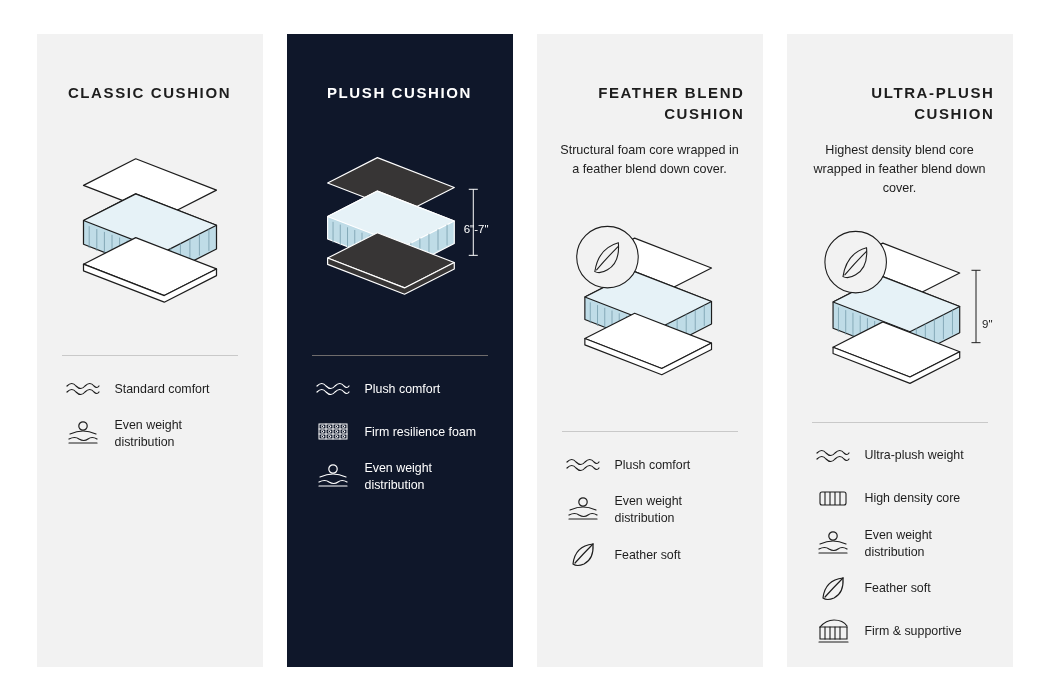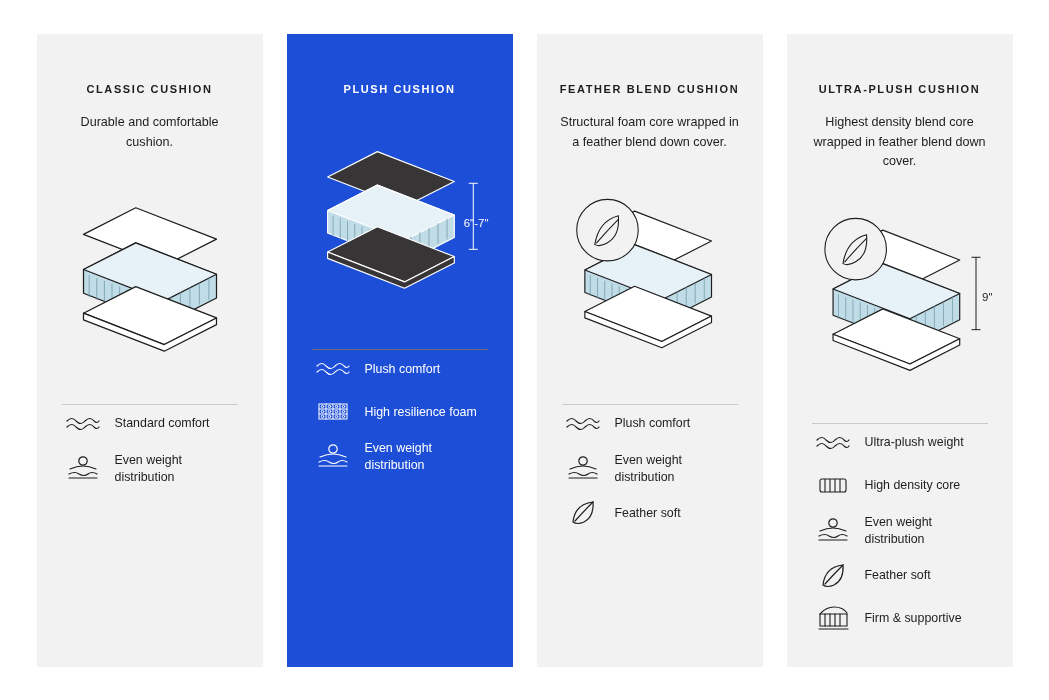--- a/index.html
+++ b/index.html
@@ -32,28 +32,28 @@
     padding: 30px 18px 20px 18px;
     display: flex;
     flex-direction: column;
     align-items: center;
   }
   .panel.light {
     background: #f2f2f2;
     color: #1d1d1d;
   }
   .panel.dark {
-    background: #1d4ed8;
+    background: #0f172a;
     color: #ffffff;
   }
   .panel-title {
-    font-size: 11px;
+    font-size: 15px;
     font-weight: bold;
     letter-spacing: 1.6px;
-    text-align: left;
+    text-align: right;
     line-height: 1.45;
     margin: 18px 0 0 0;
     text-transform: uppercase;
   }
   .panel-desc {
     font-size: 12.6px;
     line-height: 1.52;
     text-align: center;
     margin: 16px 4px 0 4px;
   }
@@ -62,20 +62,21 @@
     width: 100%;
     height: 230px;
     margin-top: 12px;
     display: flex;
     justify-content: center;
     align-items: center;
   }
   .illus svg { display: block; }
   .features {
     width: 100%;
+    margin-top: 14px;
     padding: 0 8px;
     box-sizing: border-box;
     display: flex;
     flex-direction: column;
     gap: 13px;
   }
   .divider {
     width: 176px;
     height: 1px;
     background: #c9c9c9;
@@ -103,21 +104,20 @@
     font-size: 11.5px;
   }
 </style>
 </head>
 <body>
 
 <div class="board">
 
   <div class="panel light">
     <div class="panel-title">CLASSIC CUSHION</div>
-    <div class="panel-desc">Durable and comfortable cushion.</div>
 
     <div class="illus">
       <svg width="200" height="200" viewBox="0 0 200 200" fill="none" stroke="#1d1d1d" stroke-width="1.3" stroke-linejoin="round">
 
         <polygon points="85,25 170,58 115,86 30,53" fill="#ffffff"></polygon>
 
         <polygon points="85,62 170,95 170,120 115,148 30,115 30,90" fill="#bfdce7"></polygon>
         <polygon points="85,62 170,95 115,123 30,90" fill="#e6f2f7"></polygon>
         <g stroke="#6f97a6" stroke-width="0.8">
           <line x1="36" y1="96" x2="36" y2="119"></line>
@@ -233,21 +233,21 @@
             <circle cx="7.5" cy="12.5" r="1.2"></circle>
               <circle cx="14.5" cy="12.5" r="1.2"></circle>
             <circle cx="21.5" cy="12.5" r="1.2"></circle>
               <circle cx="28.5" cy="12.5" r="1.2"></circle>
             <circle cx="7.5" cy="17.5" r="1.2"></circle>
               <circle cx="14.5" cy="17.5" r="1.2"></circle>
             <circle cx="21.5" cy="17.5" r="1.2"></circle>
               <circle cx="28.5" cy="17.5" r="1.2"></circle>
           </svg>
         </span>
-        <span class="feature-label">High resilience foam</span>
+        <span class="feature-label">Firm resilience foam</span>
       </div>
       <div class="feature">
         <span class="feature-icon">
           <svg width="36" height="26" viewBox="0 0 36 26" fill="none" stroke="#ffffff" stroke-width="1.2" stroke-linecap="round">
             <circle cx="18" cy="5" r="4.2"></circle>
             <path d="M5 13 q7 -3 13 -3 q6 0 13 3"></path>
             <path d="M4 18 q6 -3 10 0 q5 3 9 0 q4 -3 9 0"></path>
             <path d="M4 22 h28"></path>
           </svg>
         </span>

